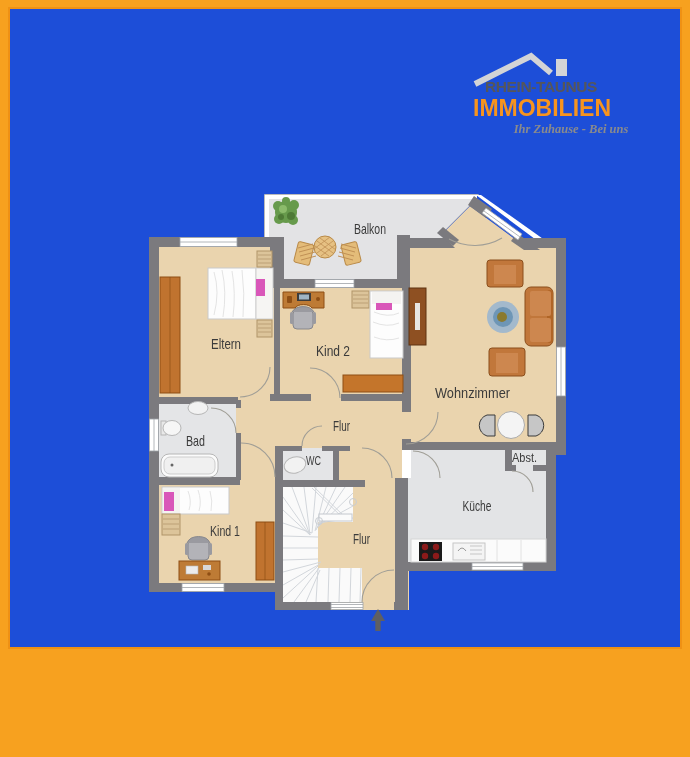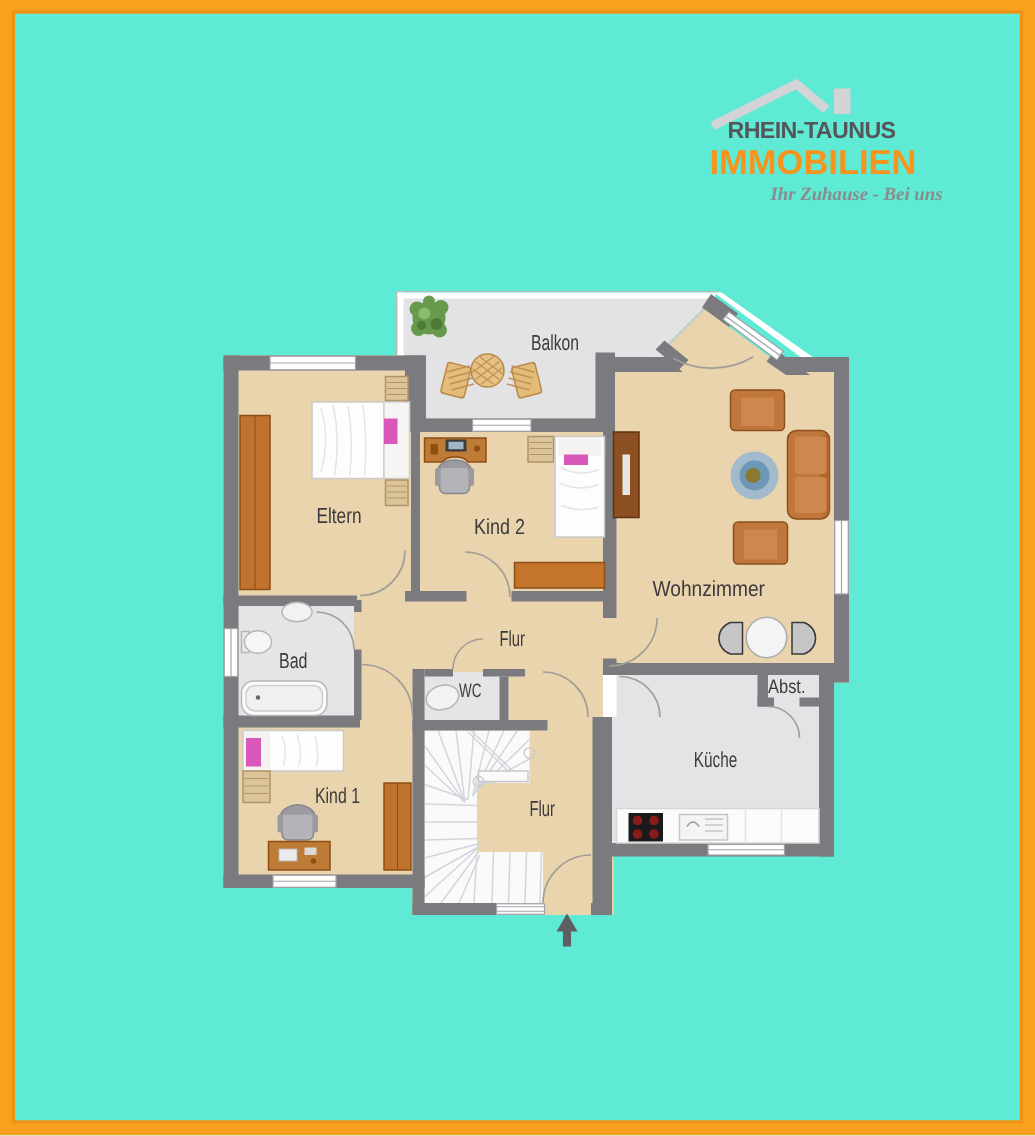--- a/index.html
+++ b/index.html
@@ -1,17 +1,17 @@
 <!DOCTYPE html>
 <html><head>
 <meta charset="utf-8">
 <style>
 html,body{margin:0;padding:0;background:#fff;}
 #page{position:relative;width:690px;height:757px;background:#F7A11F;font-family:"Liberation Sans",sans-serif;}
-#inner{position:absolute;left:10px;top:9px;width:670px;height:738px;background:#5eead4;outline:2px solid #EF9114;}
+#inner{position:absolute;left:10px;top:9px;width:670px;height:638px;background:#1d4ed8;outline:2px solid #EF9114;}
 svg{display:block;}
 .lbl{font-family:"Liberation Sans",sans-serif;fill:#3b3b3b;}
 </style>
 </head>
 <body>
 <div id="page">
 <div id="inner">
 <svg width="670" height="738" viewBox="10 9 670 738">
 
 <g id="logo">

